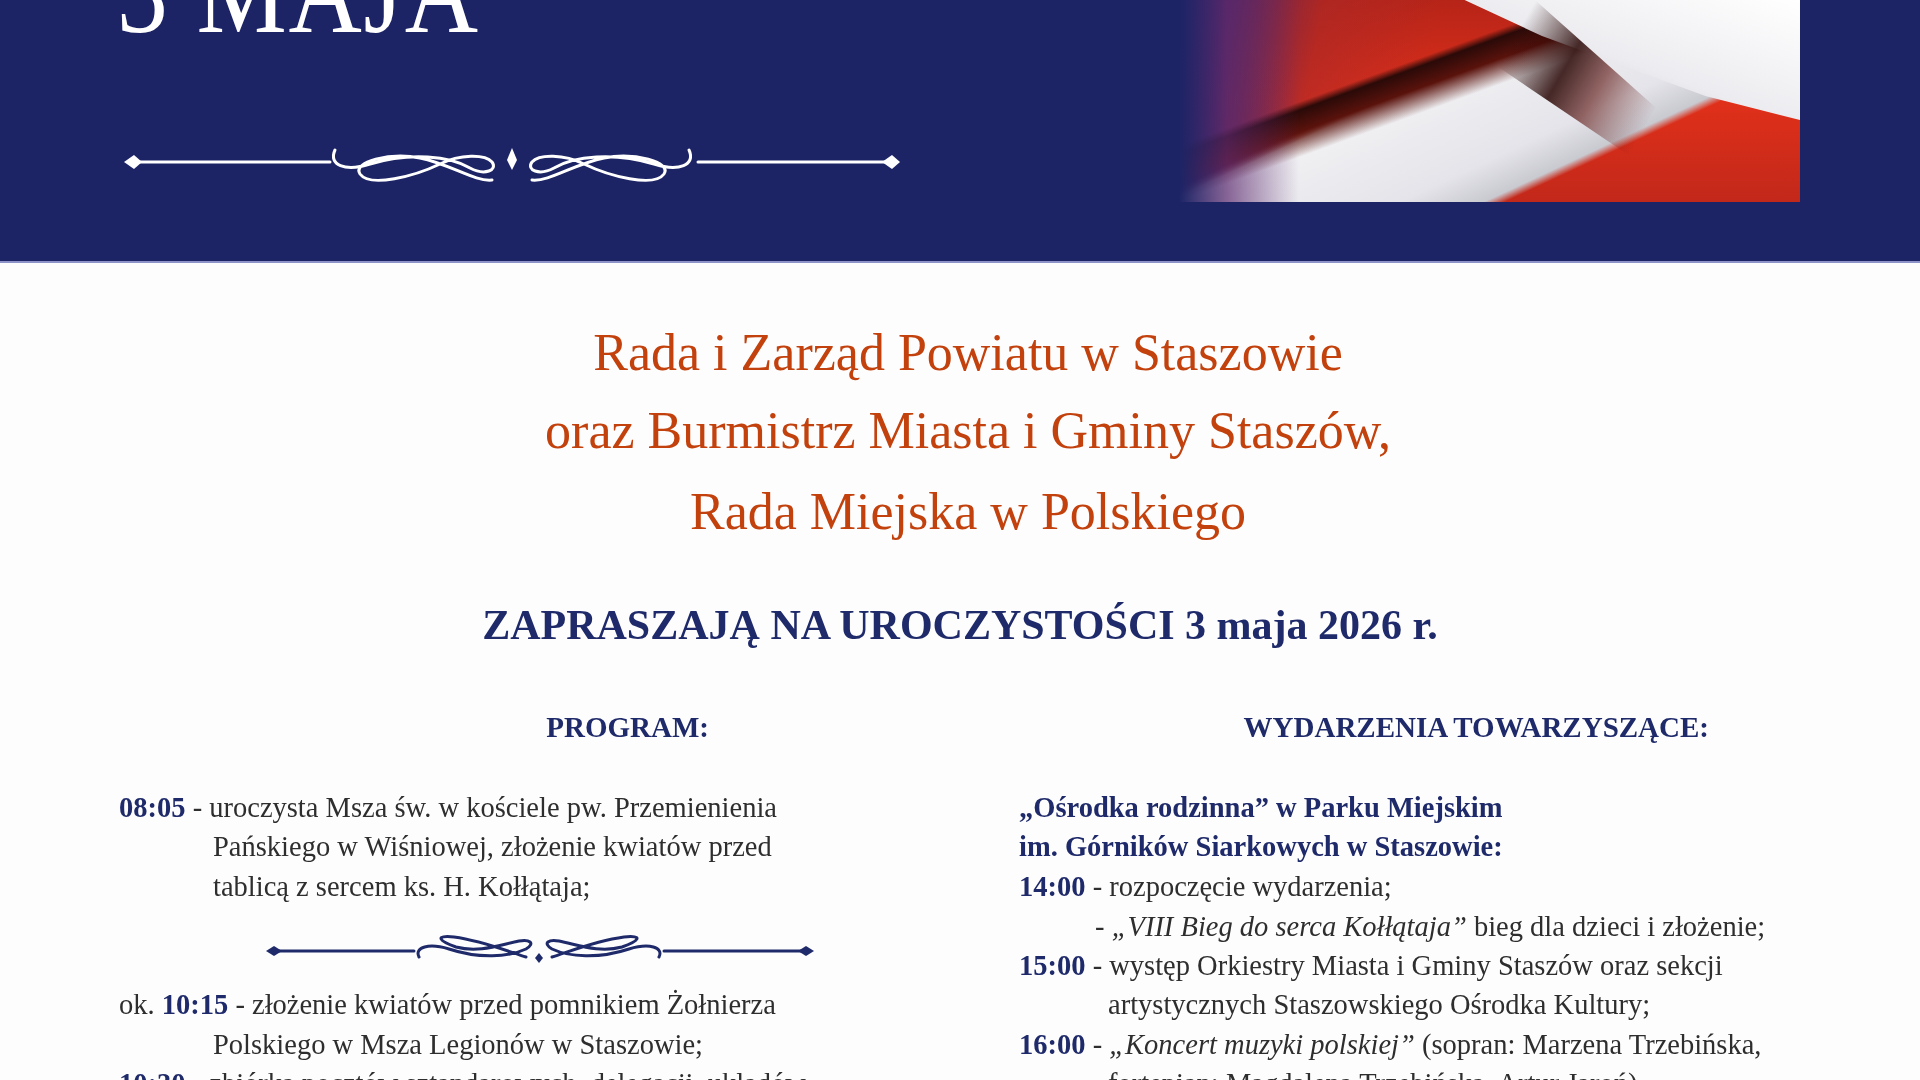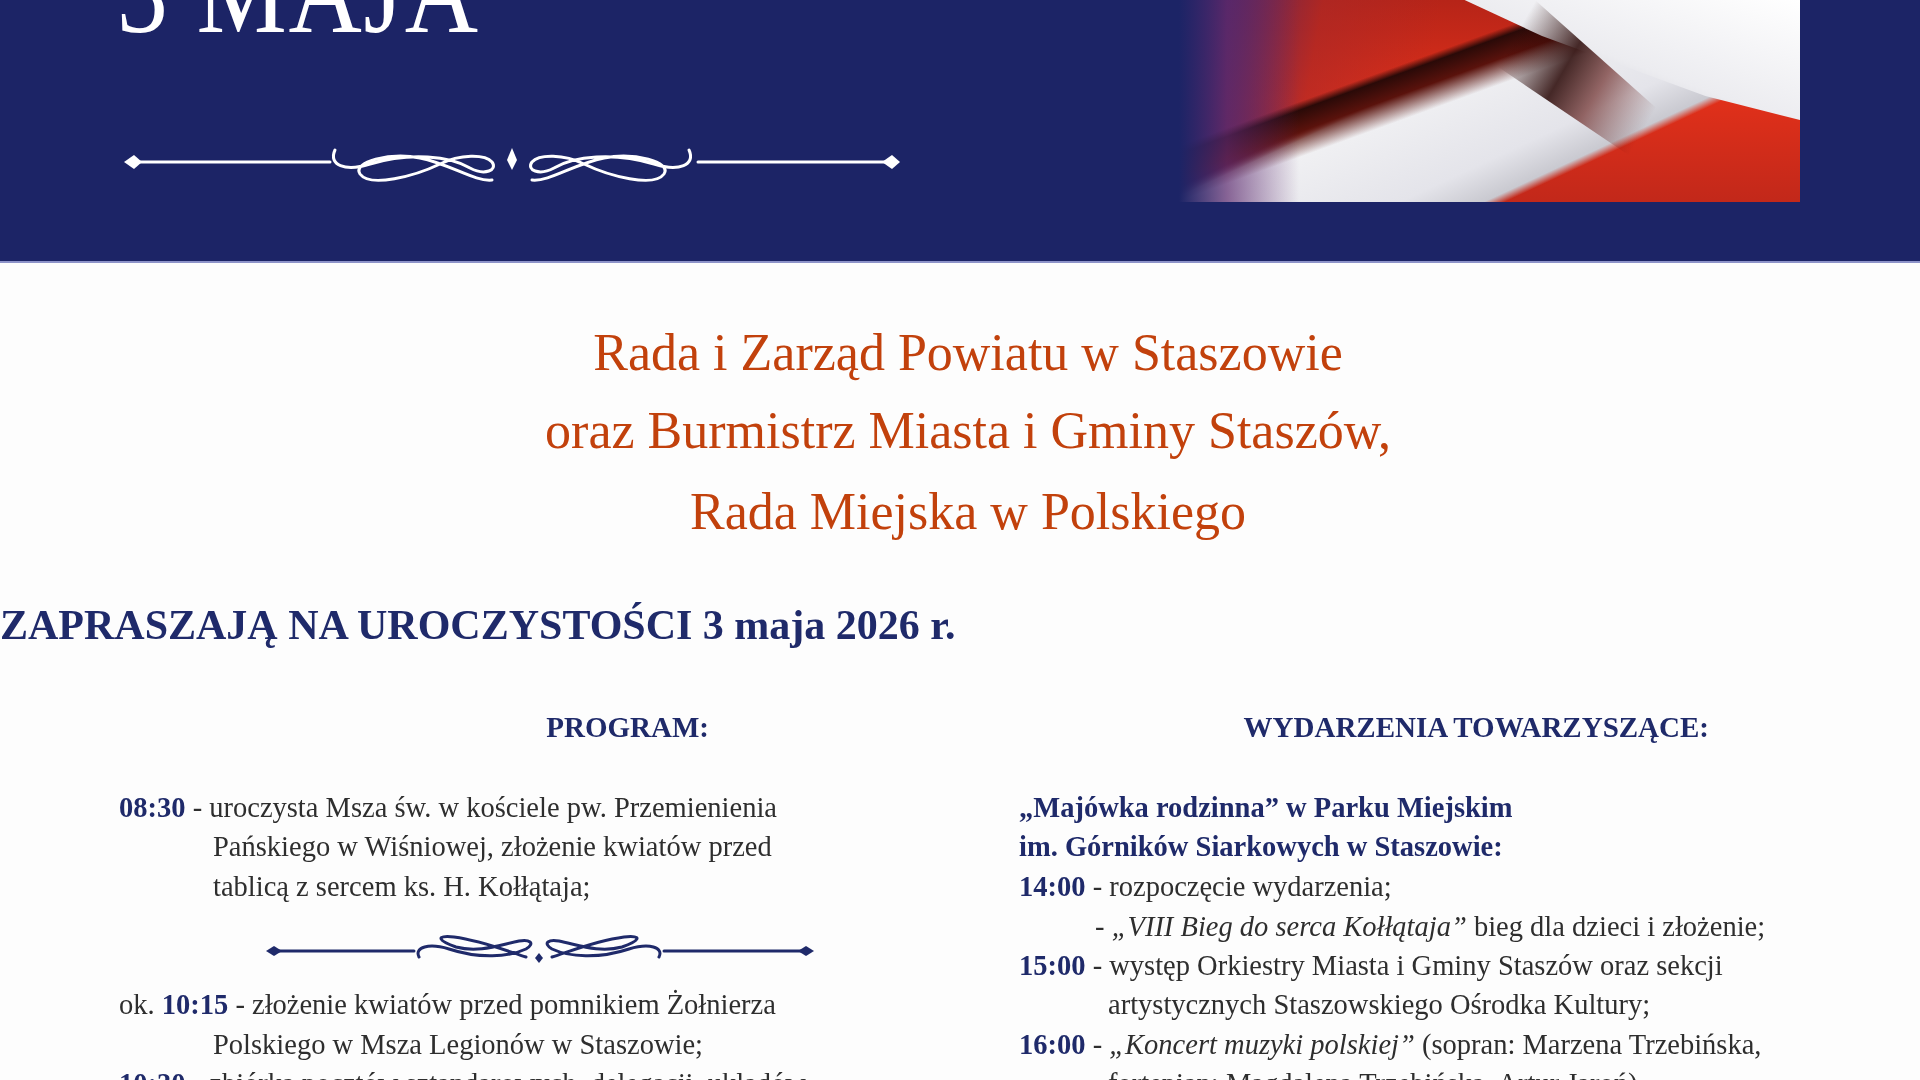--- a/index.html
+++ b/index.html
@@ -45,21 +45,21 @@
   .flag .edge-fade {
     position: absolute; left: 0; top: 0; width: 120px; height: 202px;
     background: linear-gradient(90deg, #1c2466 0%, rgba(90,40,110,0.7) 40%, rgba(160,40,60,0) 100%);
   }
   .org {
     position: absolute; left: 8px; width: 1920px; text-align: center;
     font-size: 52px; color: #c2410c; line-height: 1;
     font-family: "Liberation Serif", serif;
   }
   .invite {
-    position: absolute; left: 0; width: 1920px; top: 604px; text-align: left;
+    position: absolute; left: 0; width: 1920px; top: 604px; text-align: center;
     font-size: 42px; font-weight: bold; color: #1f2a6a; line-height: 1;
   }
   .col-head {
     position: absolute; font-size: 29px; font-weight: bold; color: #1f2a6a;
     line-height: 1; text-align: right;
   }
   .line {
     position: absolute; font-size: 28.5px; line-height: 1; white-space: nowrap; color: #2e2e2e;
   }
   .time { color: #1f2a6a; font-weight: bold; }
@@ -97,21 +97,21 @@
 
 <div class="org" style="top:327px;">Rada i Zarząd Powiatu w Staszowie</div>
 <div class="org" style="top:405px;">oraz Burmistrz Miasta i Gminy Staszów,</div>
 <div class="org" style="top:486px;">Rada Miejska w Polskiego</div>
 
 <div class="invite">ZAPRASZAJĄ NA UROCZYSTOŚCI 3 maja 2026 r.</div>
 
 <div class="col-head" style="left:309px; width:400px; top:713px;">PROGRAM:</div>
 
 <div class="line" style="left:119px; top:794px;">
-  <span class="time">08:30</span><span> - uroczysta Msza św. w kościele pw. Przemienienia</span>
+  <span class="time">08:05</span><span> - uroczysta Msza św. w kościele pw. Przemienienia</span>
 </div>
 <div class="line" style="left:213px; top:833px;">Pańskiego w Wiśniowej, złożenie kwiatów przed</div>
 <div class="line" style="left:213px; top:873px;">tablicą z sercem ks. H. Kołłątaja;</div>
 
 <div class="ornament" style="left:264px; top:935px;">
   <svg width="552" height="34" viewBox="0 0 552 34">
     <g fill="none" stroke="#1f2a6a" stroke-width="3" stroke-linecap="round">
       <line x1="10" y1="16" x2="150" y2="16"></line>
       <line x1="400" y1="16" x2="542" y2="16"></line>
       <path d="M155 22 C 150 12, 165 8, 185 14 C 215 24, 245 22, 262 14 C 272 8, 265 4, 255 6 C 235 10, 215 18, 192 12 C 175 6, 170 0, 190 2 C 220 6, 248 18, 262 22"></path>
@@ -128,21 +128,21 @@
 <div class="line" style="left:119px; top:991px;">
   <span>ok. </span><span class="time">10:15</span><span> - złożenie kwiatów przed pomnikiem Żołnierza</span>
 </div>
 <div class="line" style="left:213px; top:1031px;">Polskiego w Msza Legionów w Staszowie;</div>
 <div class="line" style="left:119px; top:1070px;">
   <span class="time">10:30</span><span> - zbiórka pocztów sztandarowych, delegacji, układów</span>
 </div>
 
 <div class="col-head" style="left:1109px; width:600px; top:713px;">WYDARZENIA TOWARZYSZĄCE:</div>
 
-<div class="line bold-navy" style="left:1019px; top:794px;">„Majówka rodzinna” w Parku Miejskim</div>
+<div class="line bold-navy" style="left:1019px; top:794px;">„Ośrodka rodzinna” w Parku Miejskim</div>
 <div class="line bold-navy" style="left:1019px; top:833px;">im. Górników Siarkowych w Staszowie:</div>
 
 <div class="line" style="left:1019px; top:873px;">
   <span class="time">14:00</span><span> - rozpoczęcie wydarzenia;</span>
 </div>
 <div class="line" style="left:1095px; top:913px;">
   <span>- </span><span class="it">„VIII Bieg do serca Kołłątaja”</span><span> bieg dla dzieci i złożenie;</span>
 </div>
 <div class="line" style="left:1019px; top:952px;">
   <span class="time">15:00</span><span> - występ Orkiestry Miasta i Gminy Staszów oraz sekcji</span>

